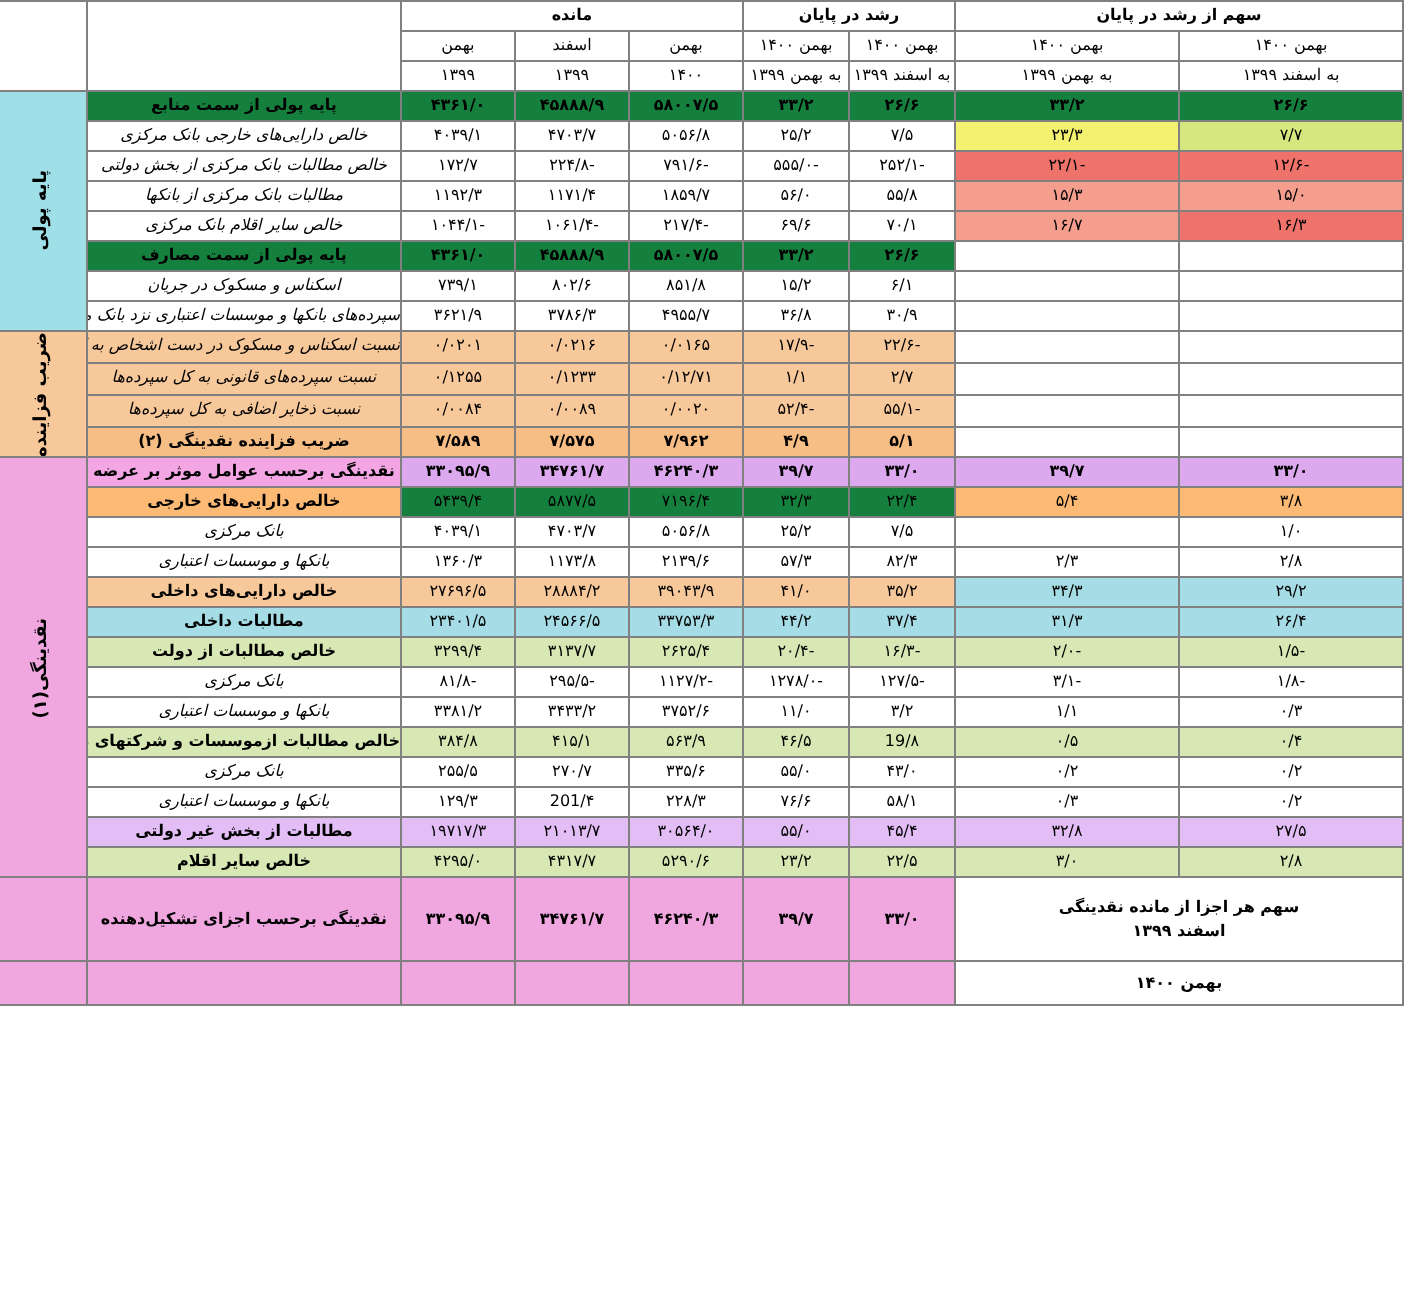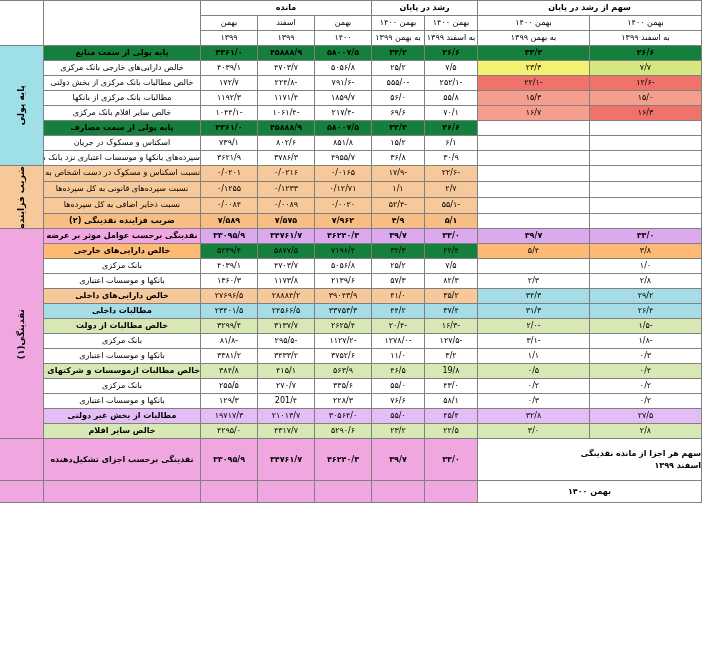--- a/index.html
+++ b/index.html
@@ -48,20 +48,21 @@
     font-size: 8.5px;
   }
   .hdr-sub {
     background: #ffffff;
     font-size: 7.5px;
   }
   .label {
     text-align: right;
     padding-right: 4px;
     font-size: 8px;
+    font-style: italic;
   }
   .label-b {
     text-align: right;
     padding-right: 4px;
     font-weight: bold;
     font-size: 8.5px;
   }
   .ctr-b { font-weight: bold; }
 
   
@@ -435,21 +436,21 @@
       <td class="green2">۲۲/۵</td>
       <td class="green2">۲۳/۲</td>
       <td class="green2">۵۲۹۰/۶</td>
       <td class="green2">۴۳۱۷/۷</td>
       <td class="green2">۴۲۹۵/۰</td>
       <td class="green2 label-b">خالص سایر اقلام</td>
     </tr>
 
     <tr>
       <td class="white" colspan="2" rowspan="2" style="height:42px;">
-        <div style="font-size:8px;font-weight:bold;line-height:1.5;text-align:right;">
+        <div style="font-size:8px;font-weight:bold;line-height:1.5;">
           <span>سهم هر اجزا از مانده نقدینگی</span><br>
           <span>اسفند ۱۳۹۹</span>
         </div>
       </td>
       <td class="pink ctr-b" rowspan="2">۳۳/۰</td>
       <td class="pink ctr-b" rowspan="2">۳۹/۷</td>
       <td class="pink ctr-b" rowspan="2">۴۶۲۴۰/۳</td>
       <td class="pink ctr-b" rowspan="2">۳۴۷۶۱/۷</td>
       <td class="pink ctr-b" rowspan="2">۳۳۰۹۵/۹</td>
       <td class="pink label-b" rowspan="2">نقدینگی برحسب اجزای تشکیل‌دهنده</td>

